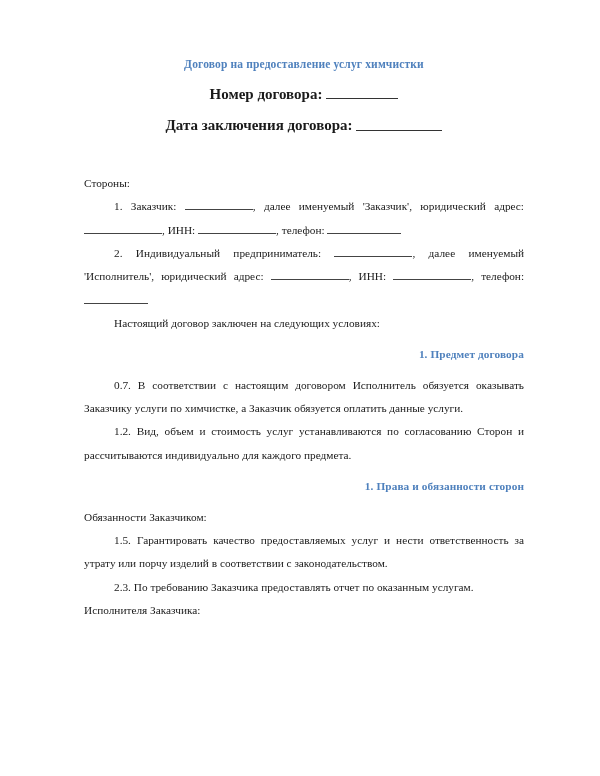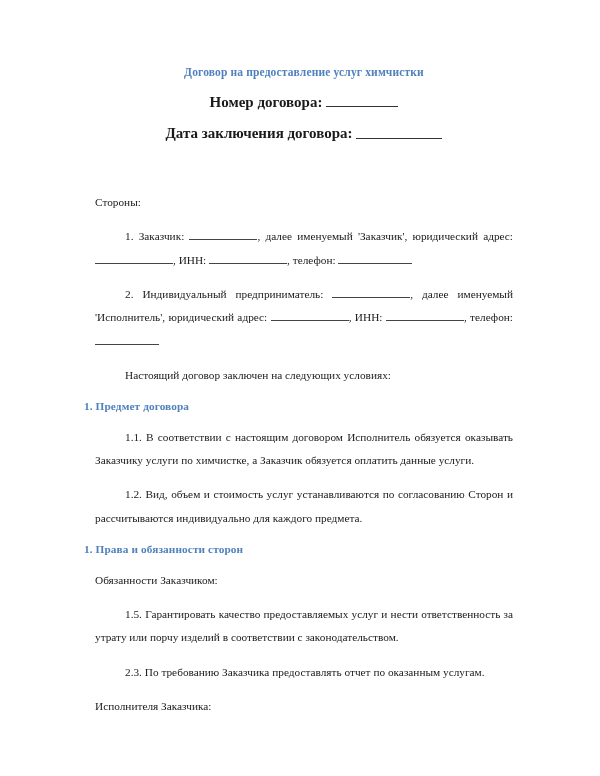--- a/index.html
+++ b/index.html
@@ -16,21 +16,21 @@
     background: #ffffff;
     overflow: hidden;
     font-family: "Liberation Serif", "DejaVu Serif", serif;
     color: #1a1a1a;
     box-sizing: border-box;
   }
 
   .content {
     position: absolute;
     left: 84px;
-    top: 66px;
+    top: 58px;
     width: 440px;
   }
 
   .doc-title {
     text-align: center;
     font-weight: bold;
     font-size: 11.5px;
     color: #4f81bd;
     letter-spacing: 0.15px;
     margin: 0 0 13px 0;
@@ -56,21 +56,21 @@
   }
 
   .blank-sm  { width: 72px; }
   .blank-md  { width: 86px; }
 
   .gap-top { height: 24px; }
 
   .para {
     font-size: 11.3px;
     line-height: 2.06;
-    margin: 11px;
+    margin: 0;
     text-align: justify;
     text-justify: inter-word;
     color: #1a1a1a;
   }
 
   .para.indent { text-indent: 30px; }
   .para.flush  { text-indent: 0; }
 
   .para .blank {
     display: inline-block;
@@ -78,21 +78,21 @@
     height: 0.80em;
     vertical-align: baseline;
   }
 
   .bl-a { width: 68px; }
   .bl-b { width: 78px; }
   .bl-c { width: 64px; }
   .bl-d { width: 74px; }
 
   .section-title {
-    text-align: left;
+    text-align: right;
     font-weight: bold;
     font-size: 11.3px;
     color: #4f81bd;
     margin: 12px 0 11px 0;
     line-height: 1.4;
     letter-spacing: 0.1px;
   }
 </style>
 </head>
 <body>
@@ -129,21 +129,21 @@
       <span class="blank bl-b"></span><span>, далее именуемый 'Исполнитель', юридический адрес:</span>
       <span class="blank bl-b"></span><span>, ИНН:</span>
       <span class="blank bl-b"></span><span>, телефон:</span>
       <span class="blank bl-c"></span>
     </p>
 
     <p class="para indent">Настоящий договор заключен на следующих условиях:</p>
 
     <h2 class="section-title">1. Предмет договора</h2>
 
-    <p class="para indent">1.1. В соответствии с настоящим договором Исполнитель обязуется оказывать Заказчику услуги по химчистке, а Заказчик обязуется оплатить данные услуги.</p>
+    <p class="para indent">0.7. В соответствии с настоящим договором Исполнитель обязуется оказывать Заказчику услуги по химчистке, а Заказчик обязуется оплатить данные услуги.</p>
 
     <p class="para indent">1.2. Вид, объем и стоимость услуг устанавливаются по согласованию Сторон и рассчитываются индивидуально для каждого предмета.</p>
 
     <h2 class="section-title">1. Права и обязанности сторон</h2>
 
     <p class="para flush">Обязанности Заказчиком:</p>
 
 
     <p class="para indent">1.5. Гарантировать качество предоставляемых услуг и нести ответственность за утрату или порчу изделий в соответствии с законодательством.</p>
 

